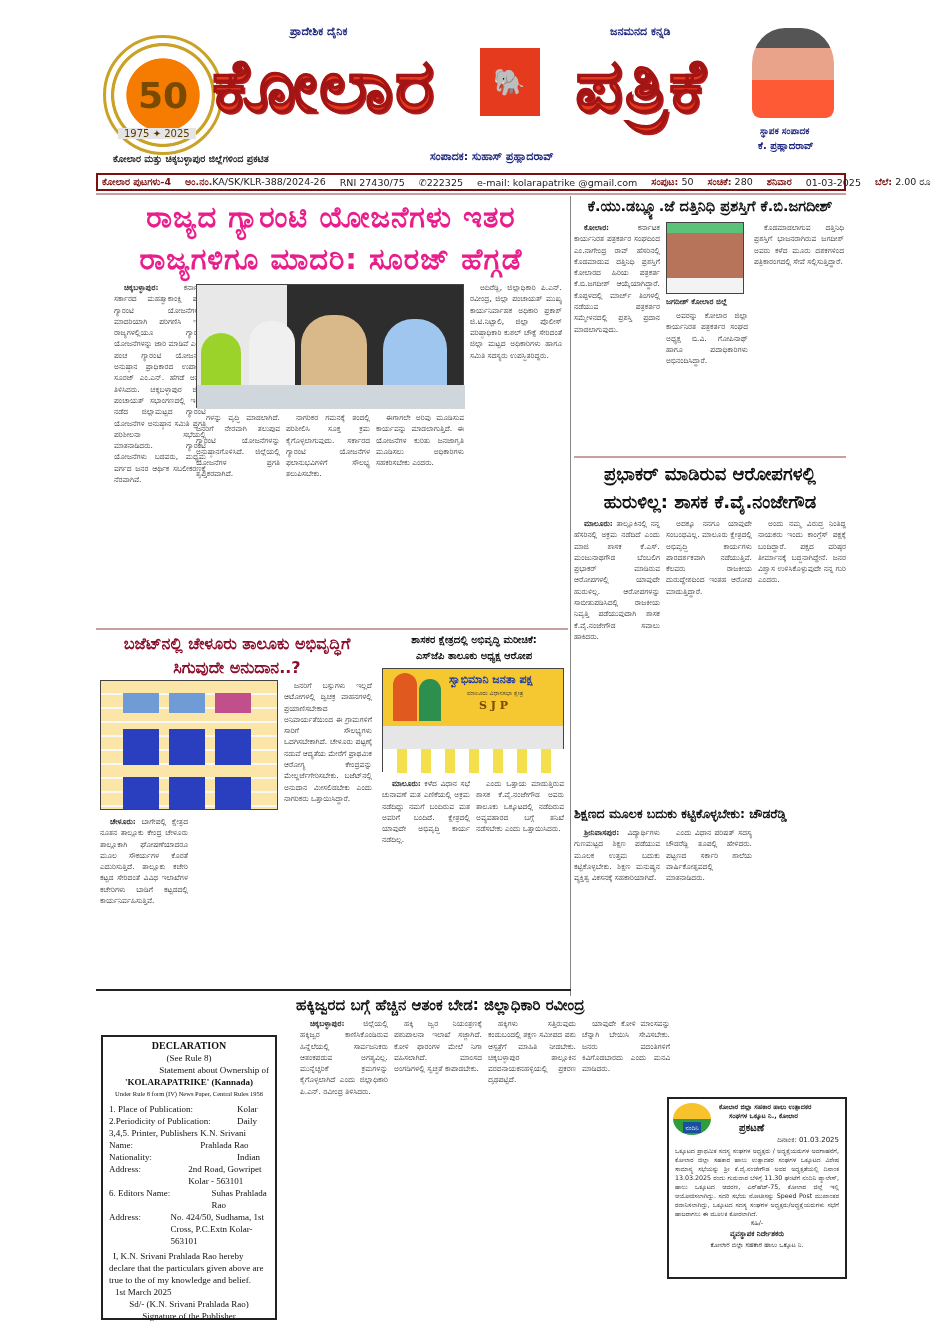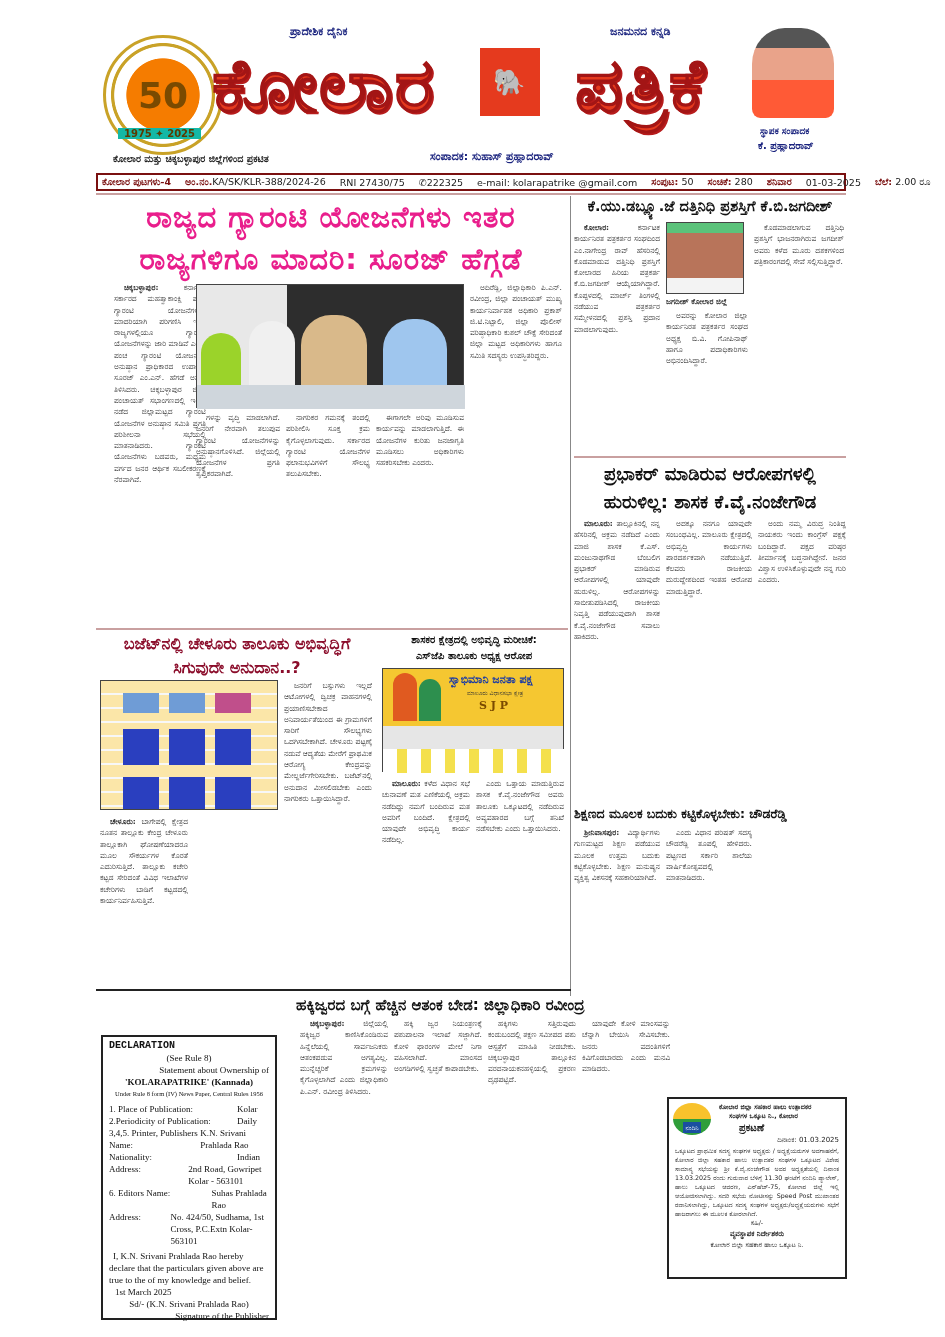--- a/index.html
+++ b/index.html
@@ -25,21 +25,21 @@
 .notice{border:2px solid #222;padding:4px 6px;font-size:7.5px;line-height:11px;color:#222}
 .vline{width:1px;background:#888}
 </style>
 </head>
 <body>
 
 <div class="abs" style="left:0;top:0;width:945px;height:170px">
   <div class="abs emblem" style="left:103px;top:35px">
     <span>50</span>
   </div>
-  <div class="abs" style="left:118px;top:128px;font-size:10px;font-weight:bold;color:#5a3a00;background:#14b8a6;padding:0 6px">1975 ✦ 2025</div>
+  <div class="abs" style="left:118px;top:128px;font-size:10px;font-weight:normal;color:#5a3a00;background:#e5e5e5;padding:0 6px">1975 ✦ 2025</div>
   <div class="abs masthead-sm" style="left:290px;top:25px">ಪ್ರಾದೇಶಿಕ ದೈನಿಕ</div>
   <div class="abs masthead-sm" style="left:610px;top:25px">ಜನಮನದ ಕನ್ನಡಿ</div>
   <div class="abs logo-big" style="left:212px;top:42px">ಕೋಲಾರ</div>
   <div class="abs elephant" style="left:480px;top:48px">🐘</div>
   <div class="abs logo-big" style="left:575px;top:42px">ಪತ್ರಿಕೆ</div>
   <div class="abs portrait" style="left:752px;top:28px"></div>
   <div class="abs masthead-sm" style="left:760px;top:126px;font-size:9px">ಸ್ಥಾಪಕ ಸಂಪಾದಕ</div>
   <div class="abs masthead-sm" style="left:758px;top:140px;font-size:10px">ಕೆ. ಪ್ರಹ್ಲಾದರಾವ್</div>
   <div class="abs" style="left:113px;top:153px;font-size:9.5px;font-weight:bold;color:#222">ಕೋಲಾರ ಮತ್ತು ಚಿಕ್ಕಬಳ್ಳಾಪುರ ಜಿಲ್ಲೆಗಳಿಂದ ಪ್ರಕಟಿತ</div>
   <div class="abs masthead-sm" style="left:430px;top:150px;font-size:11px">ಸಂಪಾದಕ: ಸುಹಾಸ್ ಪ್ರಹ್ಲಾದರಾವ್</div>
@@ -169,21 +169,21 @@
       <p><b>ಮಾಲೂರು:</b> <span>ಕಳೆದ ವಿಧಾನ ಸಭೆ ಚುನಾವಣೆ ಮತ ಎಣಿಕೆಯಲ್ಲಿ ಅಕ್ರಮ ನಡೆದಿದ್ದು ನಮಗೆ ಬಂದಿರುವ ಮತ ಅವರಿಗೆ ಬಂದಿದೆ. ಕ್ಷೇತ್ರದಲ್ಲಿ ಯಾವುದೇ ಅಭಿವೃದ್ಧಿ ಕಾರ್ಯ ನಡೆದಿಲ್ಲ.</span></p>
     </div>
   <div class="abs col" style="left:96px;top:146px;width:88px;height:208px">
       <p>ಎಂದು ಒತ್ತಾಯ ಮಾಡುತ್ತಿರುವ ಶಾಸಕ ಕೆ.ವೈ.ನಂಜೇಗೌಡ ಅವರು ತಾಲೂಕು ಒಕ್ಕೂಟದಲ್ಲಿ ನಡೆದಿರುವ ಅವ್ಯವಹಾರದ ಬಗ್ಗೆ ತನಿಖೆ ನಡೆಸಬೇಕು ಎಂದು ಒತ್ತಾಯಿಸಿದರು.</p>
     </div>
 </div>
 
 <div class="abs" style="left:96px;top:989px;width:475px;height:2px;background:#222"></div>
 
 <div class="abs decl" style="left:101px;top:1035px;width:176px;height:285px">
-  <div style="text-align:left;font-family:Liberation Mono, monospace;font-weight:bold;font-size:10px">DECLARATION</div>
+  <div style="text-align:center;font-family:Liberation Serif, serif;font-weight:bold;font-size:10px">DECLARATION</div>
   <div style="text-align:center">(See Rule 8)</div>
   <div style="text-align:right">Statement about Ownership of</div>
   <div style="text-align:center;font-weight:bold">'KOLARAPATRIKE' (Kannada)</div>
   <div style="text-align:center;font-size:6.5px;margin-bottom:3px">Under Rule 8 form (IV) News Paper, Central Rules 1956</div>
   <div class="row">
       <span>1. Place of Publication:</span>
       <span>Kolar</span>
     </div>
   <div class="row">
       <span>2.Periodicity of Publication:</span>
@@ -205,21 +205,21 @@
       <span>6. Editors Name:</span>
       <span>Suhas Prahlada Rao</span>
     </div>
   <div class="row">
       <span>Address:</span>
       <span>No. 424/50, Sudhama, 1st Cross, P.C.Extn Kolar-563101</span>
     </div>
   <div style="margin-top:3px;text-indent:4px">I, K.N. Srivani Prahlada Rao hereby declare that the particulars given above are true to the of my knowledge and belief.</div>
   <div style="padding-left:6px">1st March 2025</div>
   <div style="text-align:center">Sd/- (K.N. Srivani Prahlada Rao)</div>
-  <div style="text-align:right">Signature of the Publisher</div>
+  <div style="text-align:center">Signature of the Publisher</div>
 </div>
 
 <div class="abs" style="left:296px;top:994px;width:380px;height:340px">
   <div class="hl-black" style="font-size:15px;line-height:22px;white-space:nowrap;text-align:left">ಹಕ್ಕಿಜ್ವರದ ಬಗ್ಗೆ ಹೆಚ್ಚಿನ ಆತಂಕ ಬೇಡ: ಜಿಲ್ಲಾಧಿಕಾರಿ ರವೀಂದ್ರ</div>
   <div class="abs col" style="left:4px;top:24px;width:88px;height:312px">
       <p><b>ಚಿಕ್ಕಬಳ್ಳಾಪುರ:</b> <span>ಜಿಲ್ಲೆಯಲ್ಲಿ ಹಕ್ಕಿಜ್ವರ ಕಾಣಿಸಿಕೊಂಡಿರುವ ಹಿನ್ನೆಲೆಯಲ್ಲಿ ಸಾರ್ವಜನಿಕರು ಆತಂಕಪಡುವ ಅಗತ್ಯವಿಲ್ಲ. ಮುನ್ನೆಚ್ಚರಿಕೆ ಕ್ರಮಗಳನ್ನು ಕೈಗೊಳ್ಳಲಾಗಿದೆ ಎಂದು ಜಿಲ್ಲಾಧಿಕಾರಿ ಪಿ.ಎನ್. ರವೀಂದ್ರ ತಿಳಿಸಿದರು.</span></p>
     </div>
   <div class="abs col" style="left:98px;top:24px;width:88px;height:312px">
       <p>ಹಕ್ಕಿ ಜ್ವರ ನಿಯಂತ್ರಣಕ್ಕೆ ಪಶುಪಾಲನಾ ಇಲಾಖೆ ಸಜ್ಜಾಗಿದೆ. ಕೋಳಿ ಫಾರಂಗಳ ಮೇಲೆ ನಿಗಾ ವಹಿಸಲಾಗಿದೆ. ಮಾಂಸದ ಅಂಗಡಿಗಳಲ್ಲಿ ಸ್ವಚ್ಛತೆ ಕಾಪಾಡಬೇಕು.</p>
     </div>

